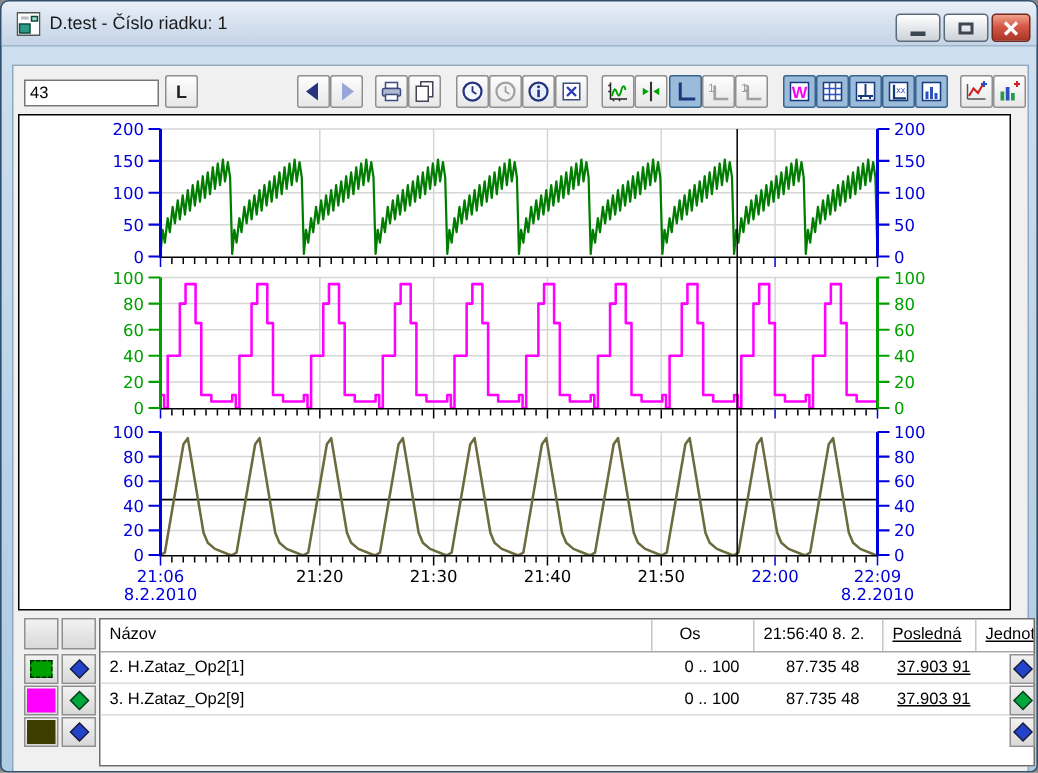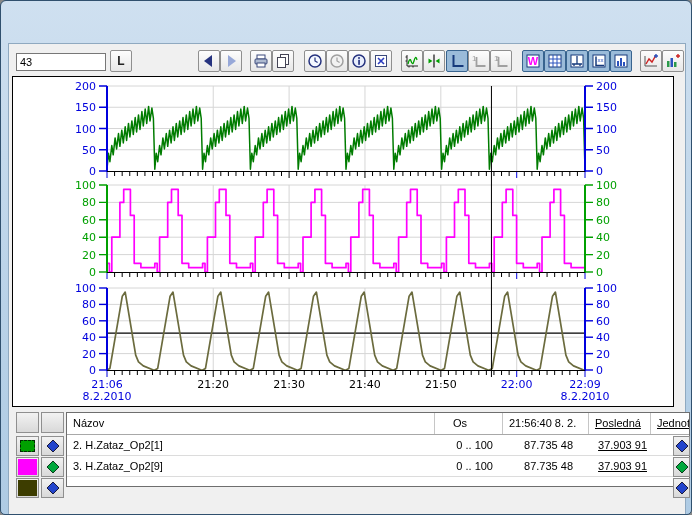--- a/index.html
+++ b/index.html
@@ -43,36 +43,56 @@
   
   .hdr-box{position:absolute;width:23px;height:21px;border:1px solid #8f8f8f;
     background:linear-gradient(180deg,#f2f2f2,#d9d9d9);}
   .row-btn{position:absolute;width:23px;height:20px;border:1px solid #8f8f8f;
     background:linear-gradient(180deg,#f2f2f2,#d9d9d9);}
   .swatch-fill{position:absolute;inset:1px;}
   .swatch-fill.selected{inset:3px;border:1px dashed #002900;}
   .row-btn svg{position:absolute;left:2px;top:1px;}
   .row-btn.narrow{width:17px;}
   .row-btn.narrow svg{left:-1px;}
-  #grid-box{position:absolute;left:57px;top:368px;width:624px;height:75px;background:#fff;border:1px solid #6e6e6e;}
+  #grid-box{position:absolute;left:57px;top:368px;width:624px;height:99px;background:#fff;border:1px solid #6e6e6e;}
   #grid-header{display:flex;height:22px;border-bottom:1px solid #a8a8a8;font-size:11px;color:#000;}
   #grid-header .hc{padding:4px 0 0 6px;border-right:1px solid #c6c6c6;white-space:nowrap;overflow:hidden;}
   .grid-row{display:flex;height:21px;border-bottom:1px solid #dcdcdc;font-size:11px;color:#000;}
   .grid-row .c{padding:4px 0 0 6px;white-space:nowrap;overflow:hidden;}
   .c-name{width:368px;}
   .c-os{width:56px;text-align:right;padding-right:10px!important;margin-left:12px;}
   .c-val{width:86px;text-align:right;padding-right:16px!important;}
   .c-last{width:62px;text-align:right;padding-right:4px!important;text-decoration:underline;}
   .c-units{flex:1;text-decoration:underline;}
   .hc.c-os,.hc.c-val,.hc.c-last{text-align:left;padding-right:0!important;}
 </style>
 </head>
 <body>
 
 <div id="win">
+  <div id="titlebar">
+    <svg id="win-icon" viewBox="0 0 16 16">
+      <rect x="0.5" y="0.5" width="15" height="15" fill="#fdfdfd" stroke="#555"></rect>
+      <rect x="2" y="8" width="7" height="6" fill="#2a9a86" stroke="#0c4a40"></rect>
+      <rect x="10" y="3" width="4" height="3" fill="#9adbcd" stroke="#0c4a40"></rect>
+      <rect x="3" y="3" width="5" height="2" fill="#bbb"></rect>
+    </svg>
+    <span id="title-text">D.test - Číslo riadku: 1</span>
+    <div id="btn-min" class="win-btn wb-gray">
+        <div class="glyph-min"></div>
+      </div>
+    <div id="btn-max" class="win-btn wb-gray">
+        <div class="glyph-max"></div>
+      </div>
+    <div id="btn-close" class="win-btn">
+      <svg width="12" height="12" viewBox="0 0 12 12">
+          <path d="M2 2l8 8M10 2l-8 8" stroke="#fff" stroke-width="2.2"></path>
+        </svg>
+    </div>
+  </div>
 
   <div id="client">
     <input id="row-input" value="43" style="">
     <div id="btn-l" class="btn">L</div>
 
     <div class="btn" style="left:189px">
       <svg width="16" height="16" viewBox="0 0 16 16">
           <polygon points="11,2 3,8 11,14" fill="#26337f"></polygon>
         </svg>
       </div>

